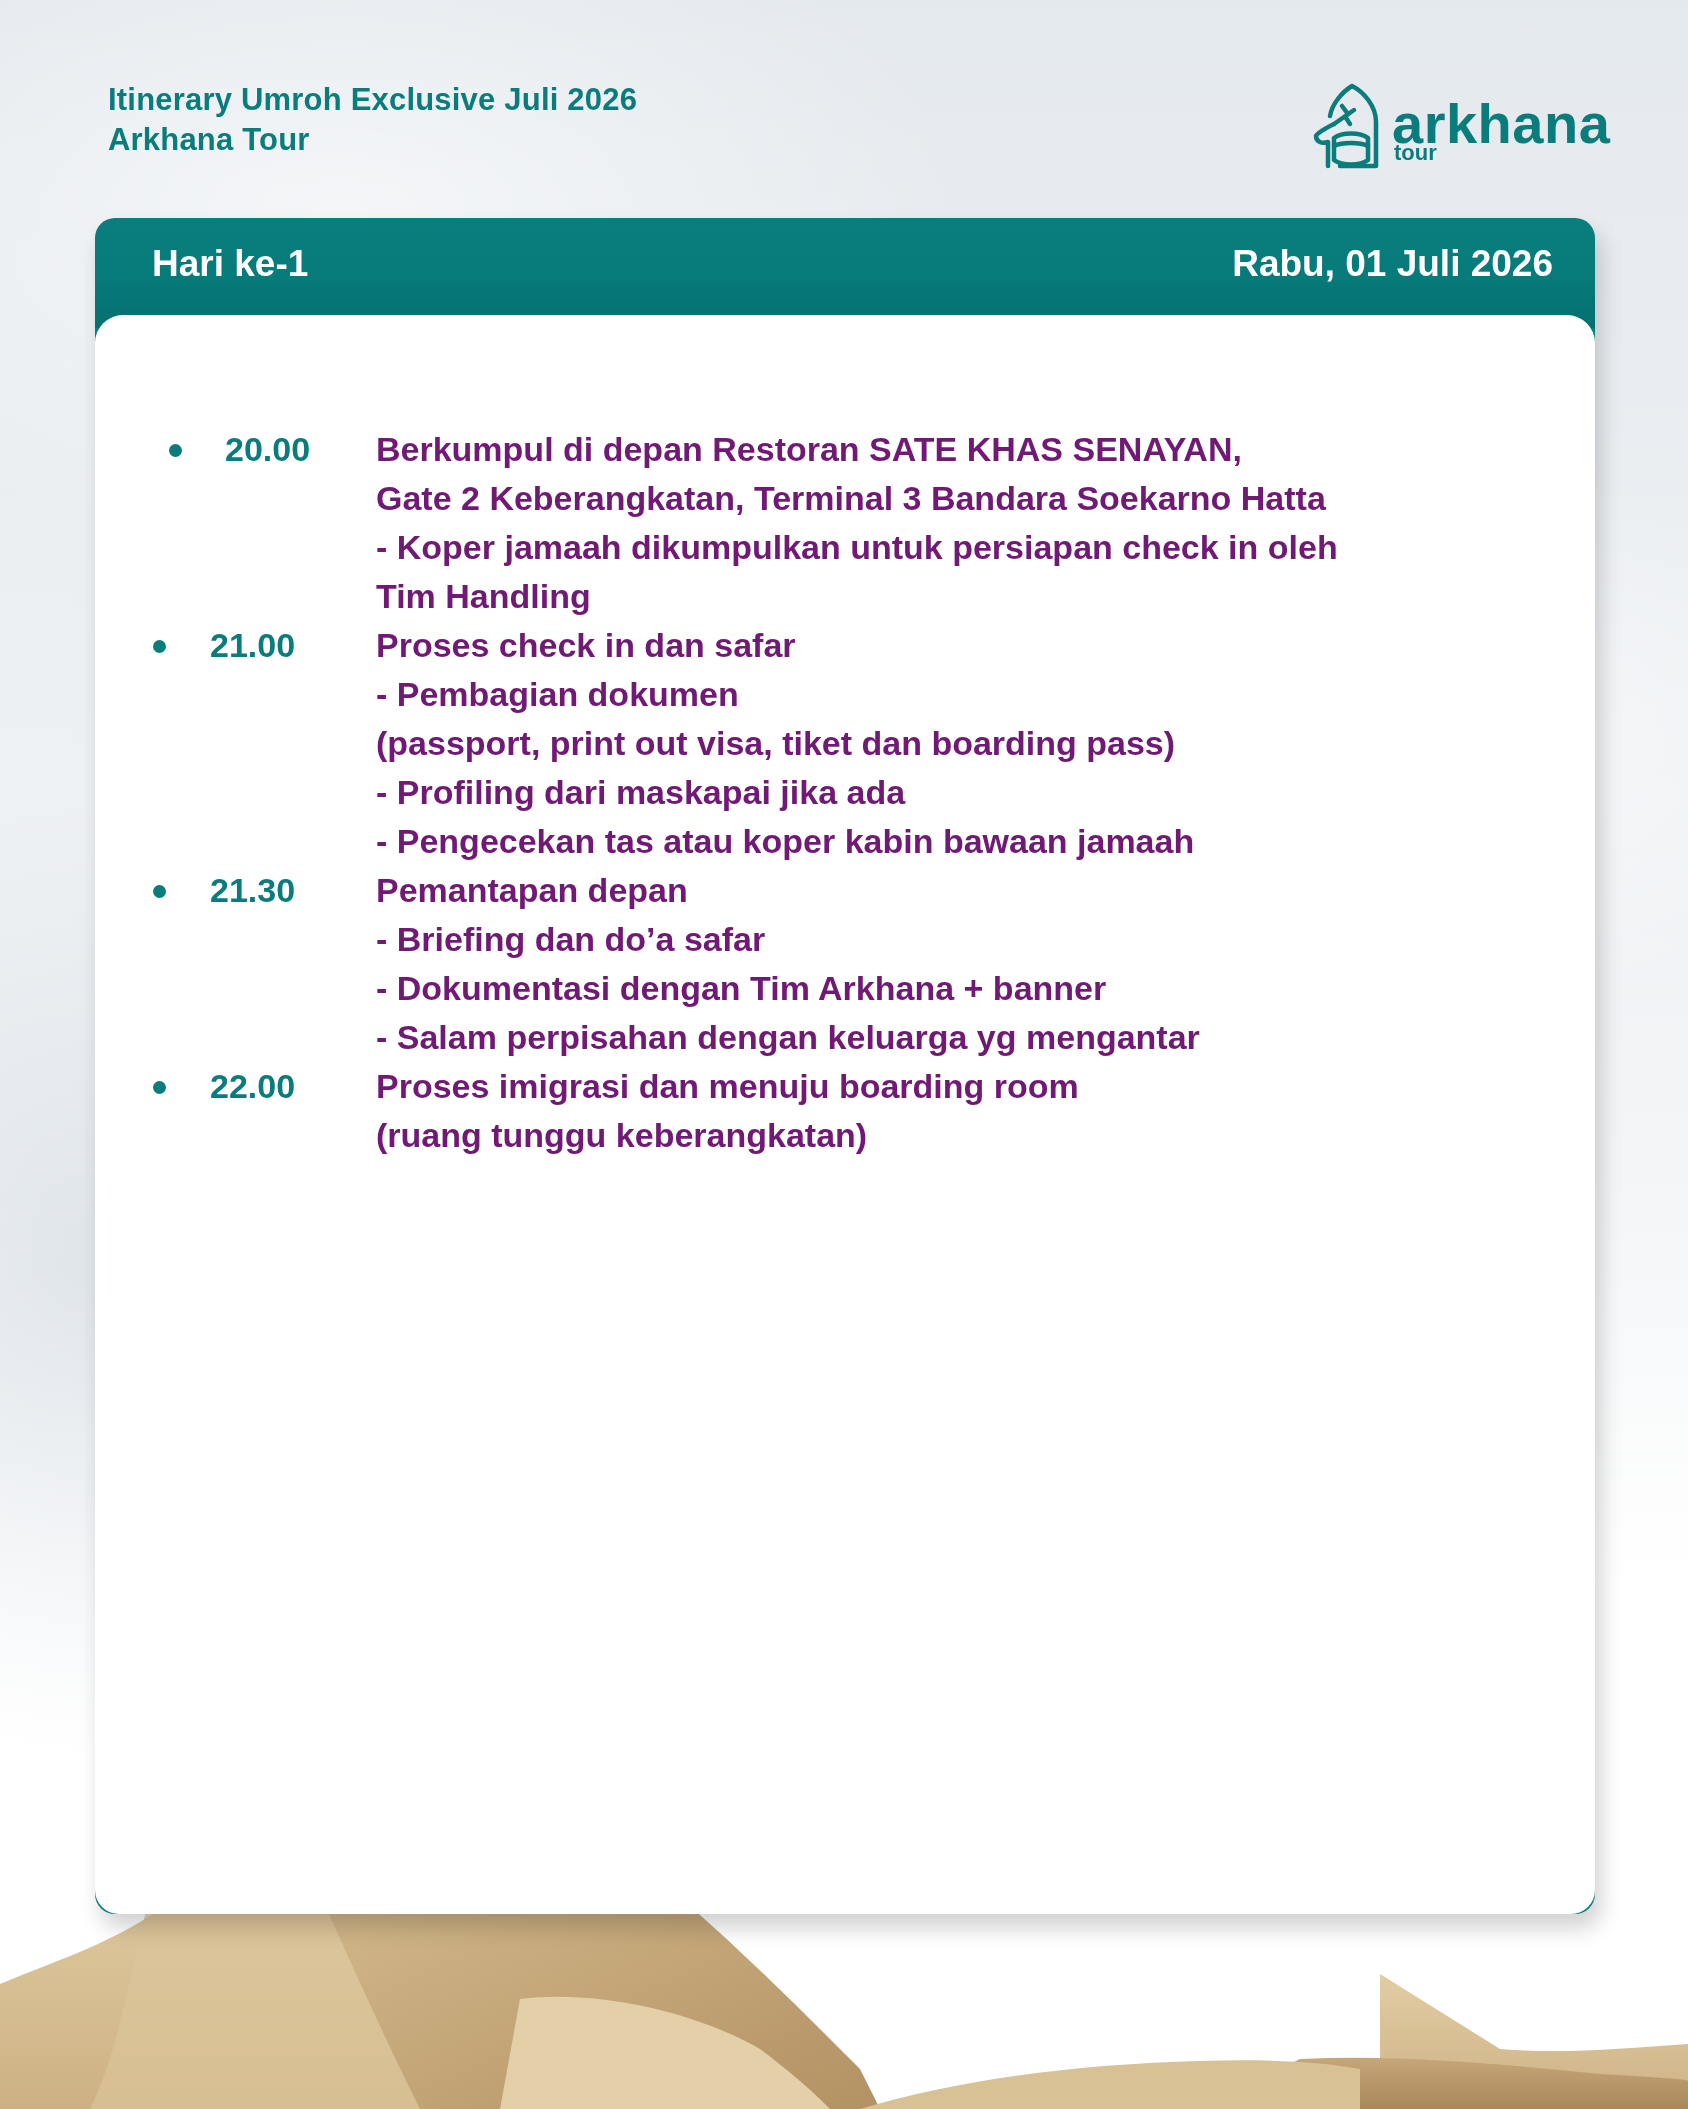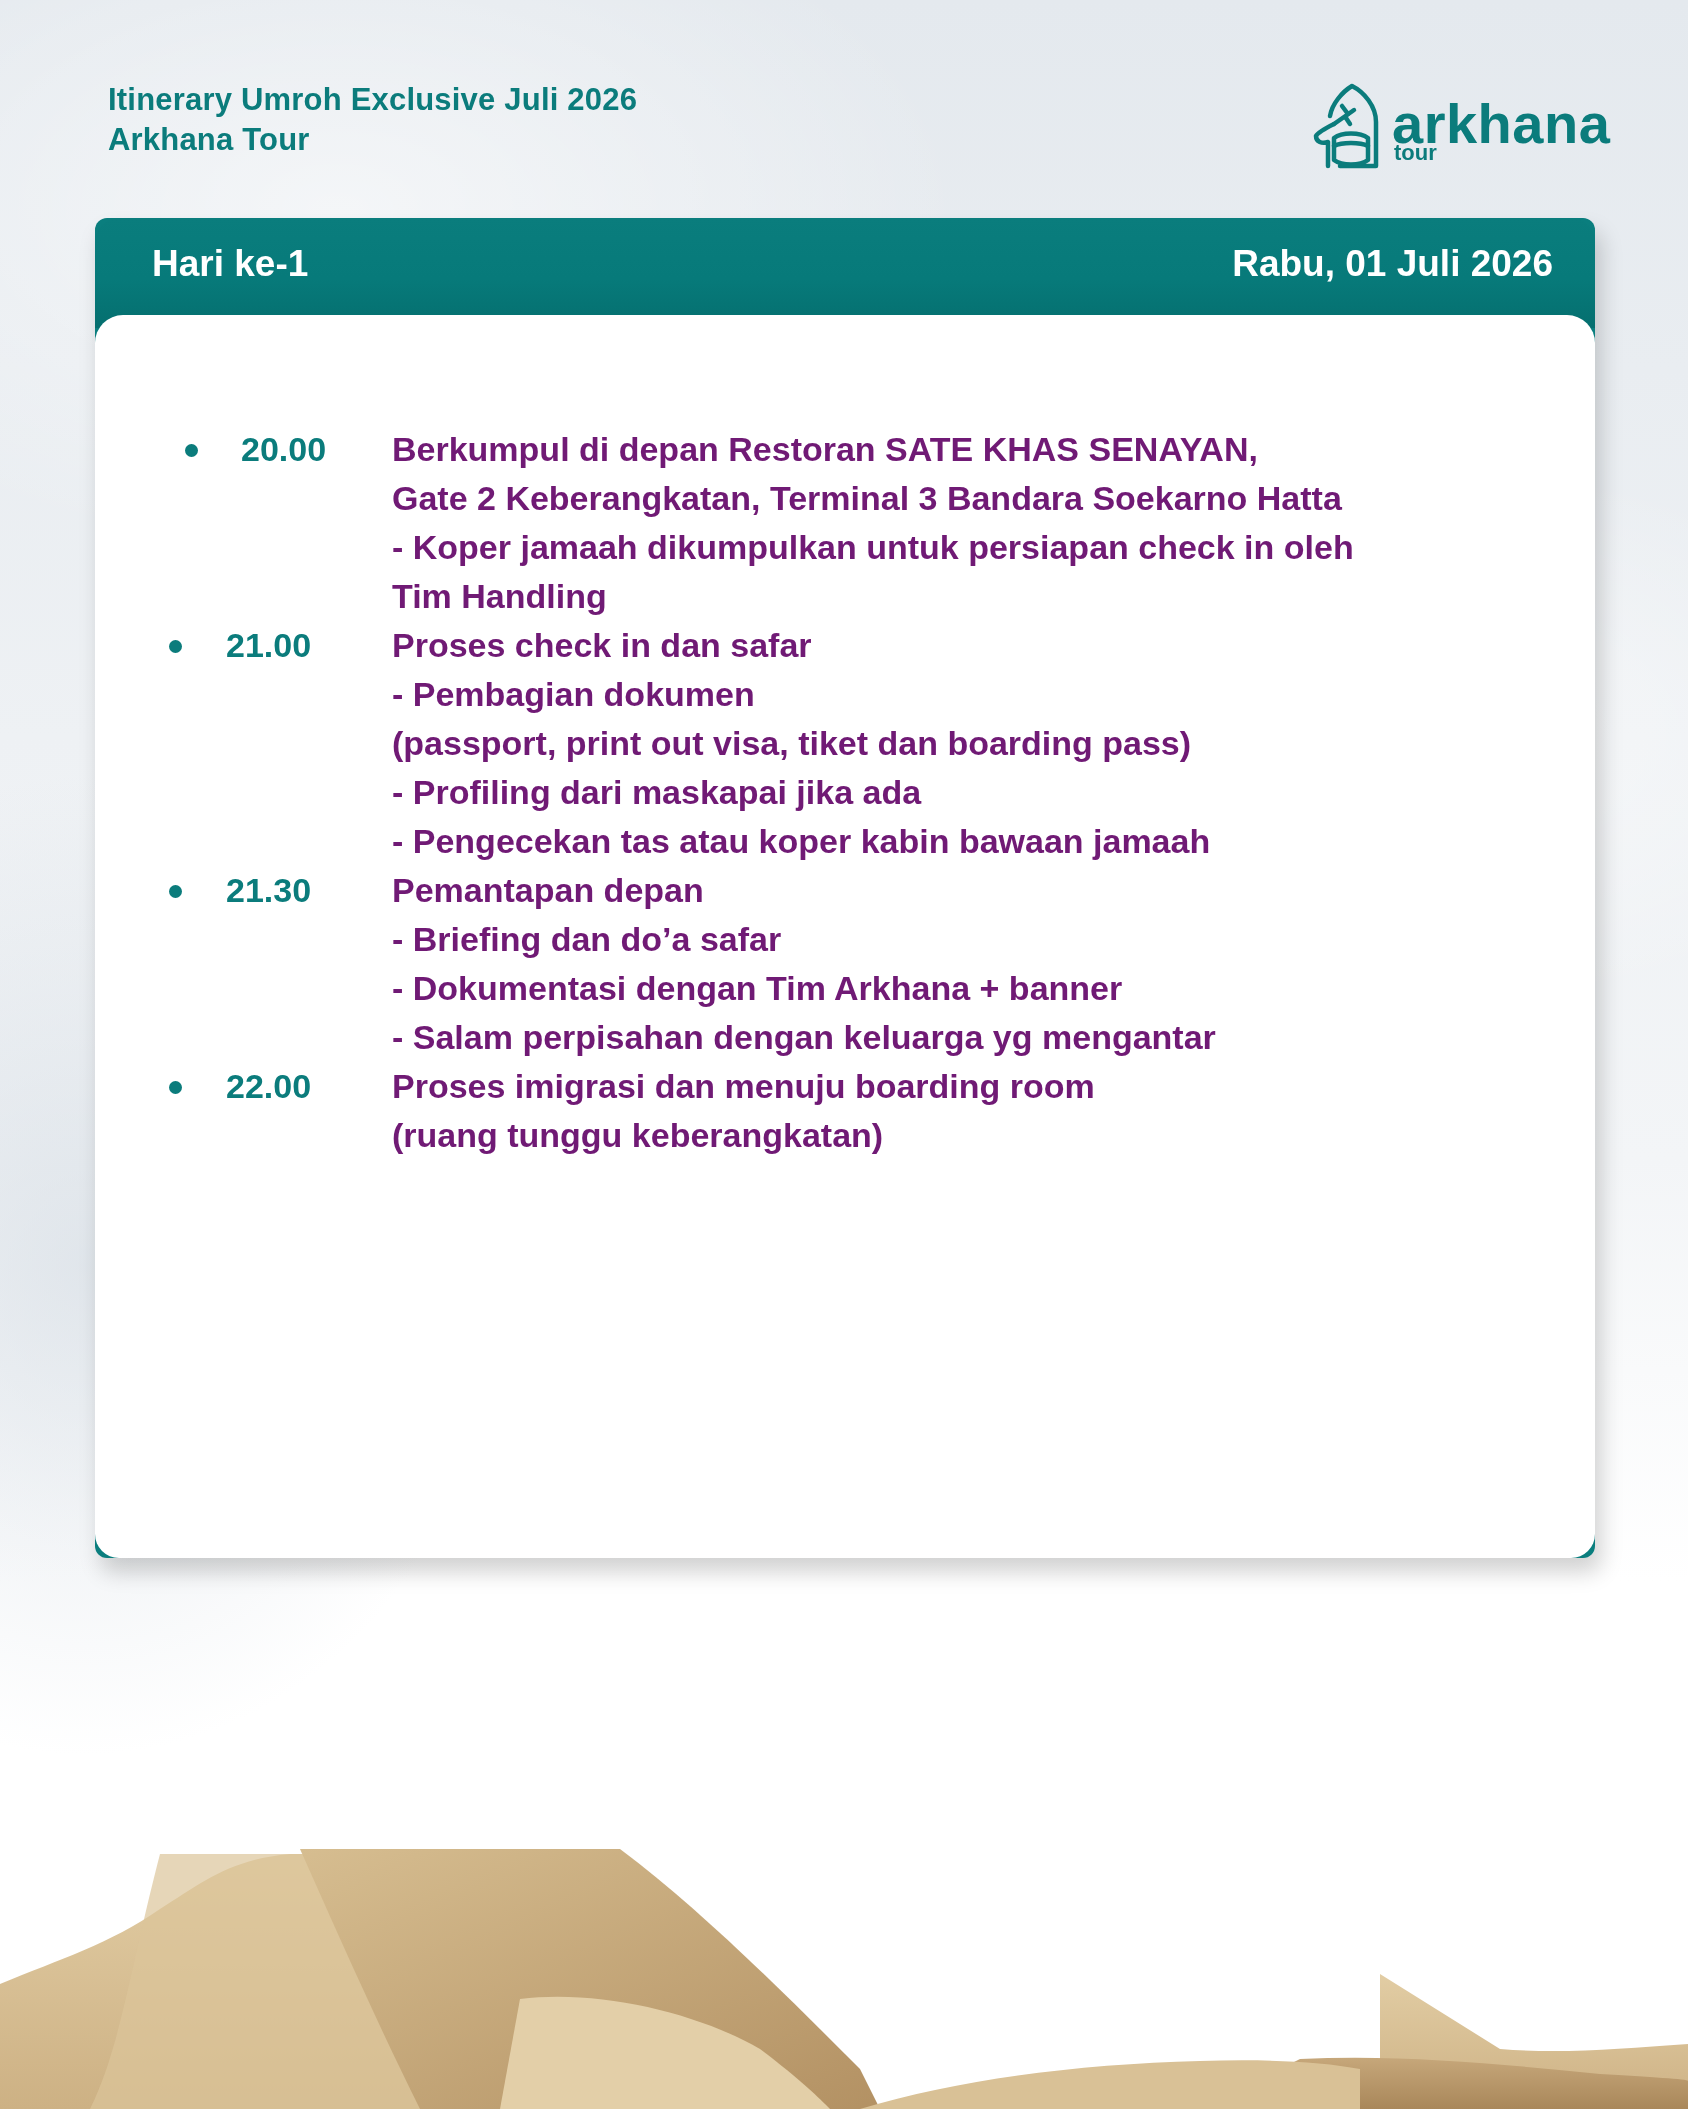--- a/index.html
+++ b/index.html
@@ -33,22 +33,22 @@
     position: absolute; left: 80px; top: 18px;
     color: #0b7c7c; font-weight: bold; font-size: 56px; line-height: 48px;
     letter-spacing: 0.5px;
   }
   .logo-sub {
     position: absolute; left: 82px; top: 60px;
     color: #0b7c7c; font-weight: bold; font-size: 22px; line-height: 22px;
   }
 
   .card {
-    position: absolute; left: 95px; top: 218px; width: 1500px; height: 1340px;
-    border-radius: 12px;
+    position: absolute; left: 95px; top: 218px; width: 1500px; height: 1696px;
+    border-radius: 20px;
     background: #0a7e7e;
     box-shadow: 6px 14px 22px rgba(0,0,0,0.18);
   }
   .card-header {
     position: absolute; left: 0; top: 0; right: 0; height: 110px;
     border-radius: 24px 24px 0 0;
     background: linear-gradient(180deg, #0a7d7d 0%, #077a7a 55%, #056f6f 100%);
   }
   .day-label {
     position: absolute; left: 57px; top: 24px;
@@ -58,21 +58,21 @@
     position: absolute; right: 42px; top: 24px;
     color: #ffffff; font-weight: bold; font-size: 37px; line-height: 44px;
   }
   .card-body {
     position: absolute; left: 0; top: 97px; right: 0; bottom: 0;
     background: #ffffff;
     border-radius: 28px 28px 24px 24px;
   }
 
   .schedule { position: absolute; left: 0; top: 110px; width: 100%; }
-  .row { position: relative; margin-left: 16px; }
+  .row { position: relative; }
   .bullet {
     position: absolute; width: 13px; height: 13px; border-radius: 50%;
     background: #0b7c7c;
   }
   .time {
     position: absolute; color: #0b7c7c; font-weight: bold;
     font-size: 34px; line-height: 49px;
   }
   .lines { position: relative; margin-left: 281px; }
   .line {

